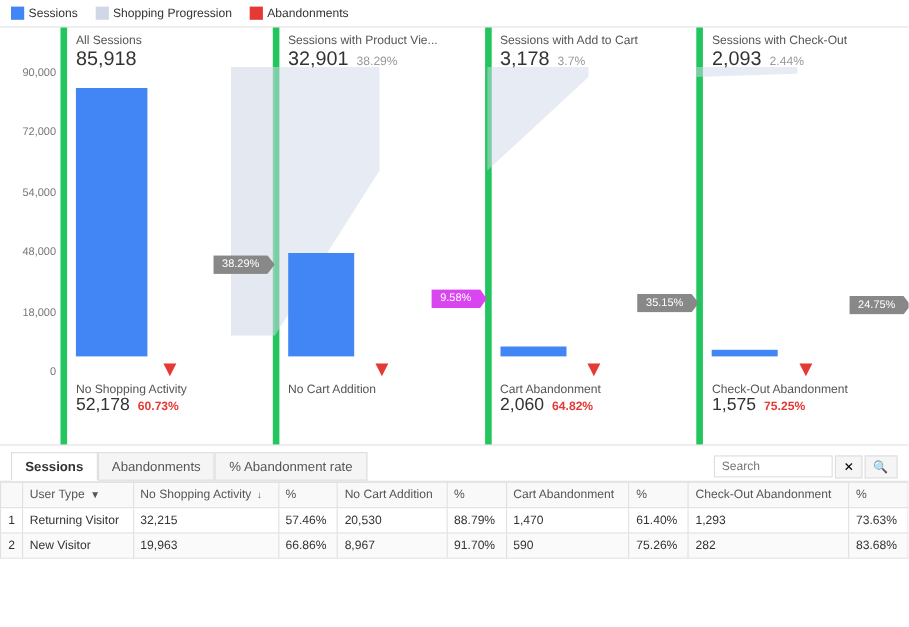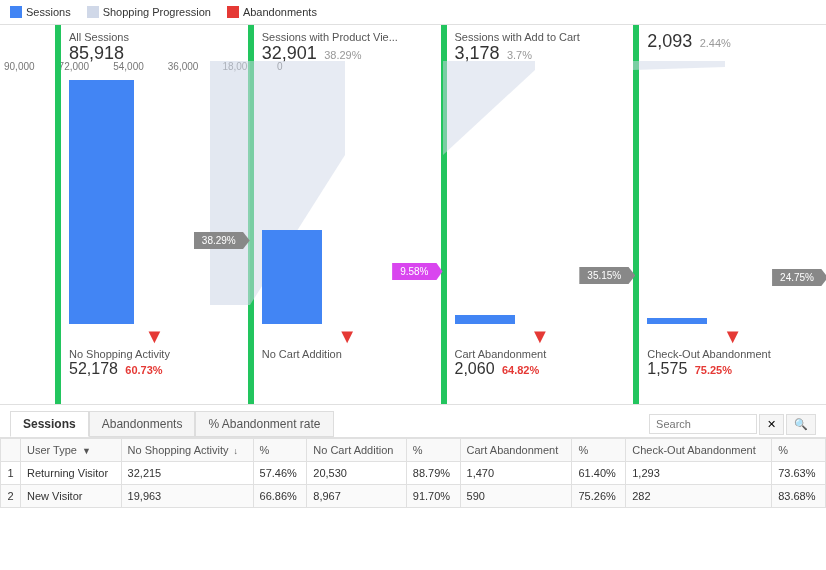--- a/index.html
+++ b/index.html
@@ -10,21 +10,21 @@
     .legend-item { display: flex; align-items: center; gap: 4px; font-size: 11px; }
     .legend-box { width: 12px; height: 12px; }
     .legend-box.sessions { background: #4285f4; }
     .legend-box.shopping { background: #d0d8e8; }
     .legend-box.abandon { background: #e53935; }
 
     
     .chart-area { display: flex; border-bottom: 1px solid #e0e0e0; position: relative; height: 390px; }
 
     
-    .y-axis { width: 55px; display: flex; justify-content: space-between; padding: 36px 4px 60px 4px; text-align: right; font-size: 10px; color: #777; gap: 24px; }
+    .y-axis { width: 55px; display: flex; flex-direction: column; justify-content: space-between; padding: 36px 4px 60px 4px; text-align: right; font-size: 10px; color: #777; gap: 24px; }
 
     
     .funnel { flex: 1; display: flex; }
     .funnel-col { flex: 1; display: flex; flex-direction: column; border-left: 6px solid #22c55e; position: relative; padding: 0; }
     .col-header { padding: 6px 8px; min-height: 50px; }
     .col-title { font-size: 11px; color: #555; white-space: nowrap; overflow: hidden; text-overflow: ellipsis; }
     .col-value { font-size: 18px; font-weight: 400; color: #333; }
     .col-pct { font-size: 11px; color: #999; margin-left: 4px; }
     .bottom-title { font-size: 11px; color: #555; }
     .bottom-value { font-size: 16px; font-weight: 400; color: #333; }
@@ -59,21 +59,21 @@
     <span>Abandonments</span>
   </div>
 </div>
 
 <div class="chart-area" style="height:380px;">
 
   <div class="y-axis">
     <span>90,000</span>
     <span>72,000</span>
     <span>54,000</span>
-    <span>36,000</span>
+    <span>48,000</span>
     <span>18,000</span>
     <span>0</span>
   </div>
 
   <div class="funnel" style="position:relative;">
 
     <svg style="position:absolute;top:36px;left:0;width:100%;height:calc(100% - 96px);pointer-events:none;z-index:1;">
 
       <polygon points="155,0 195,0 195,244 290,94 290,244 255,244 255,0" fill="none"></polygon>
 
@@ -150,20 +150,21 @@
         <div class="bottom-title">Cart Abandonment</div>
         <div>
           <span class="bottom-value">2,060</span>
           <span class="bottom-pct">64.82%</span>
         </div>
       </div>
     </div>
 
     <div class="funnel-col" style="position:relative;">
       <div class="col-header">
+        <div class="col-title">Sessions with Check-Out</div>
         <div>
           <span class="col-value">2,093</span>
           <span class="col-pct">2.44%</span>
         </div>
       </div>
 
       <div style="position:absolute;bottom:80px;left:8px;width:60px;height:6px;background:#4285f4;z-index:2;"></div>
 
       <div style="position:absolute;bottom:118px;right:-2px;z-index:10;background:#888;color:#fff;font-size:10px;padding:3px 14px 3px 8px;clip-path:polygon(0 0,88% 0,100% 50%,88% 100%,0 100%);">24.75%</div>
 

